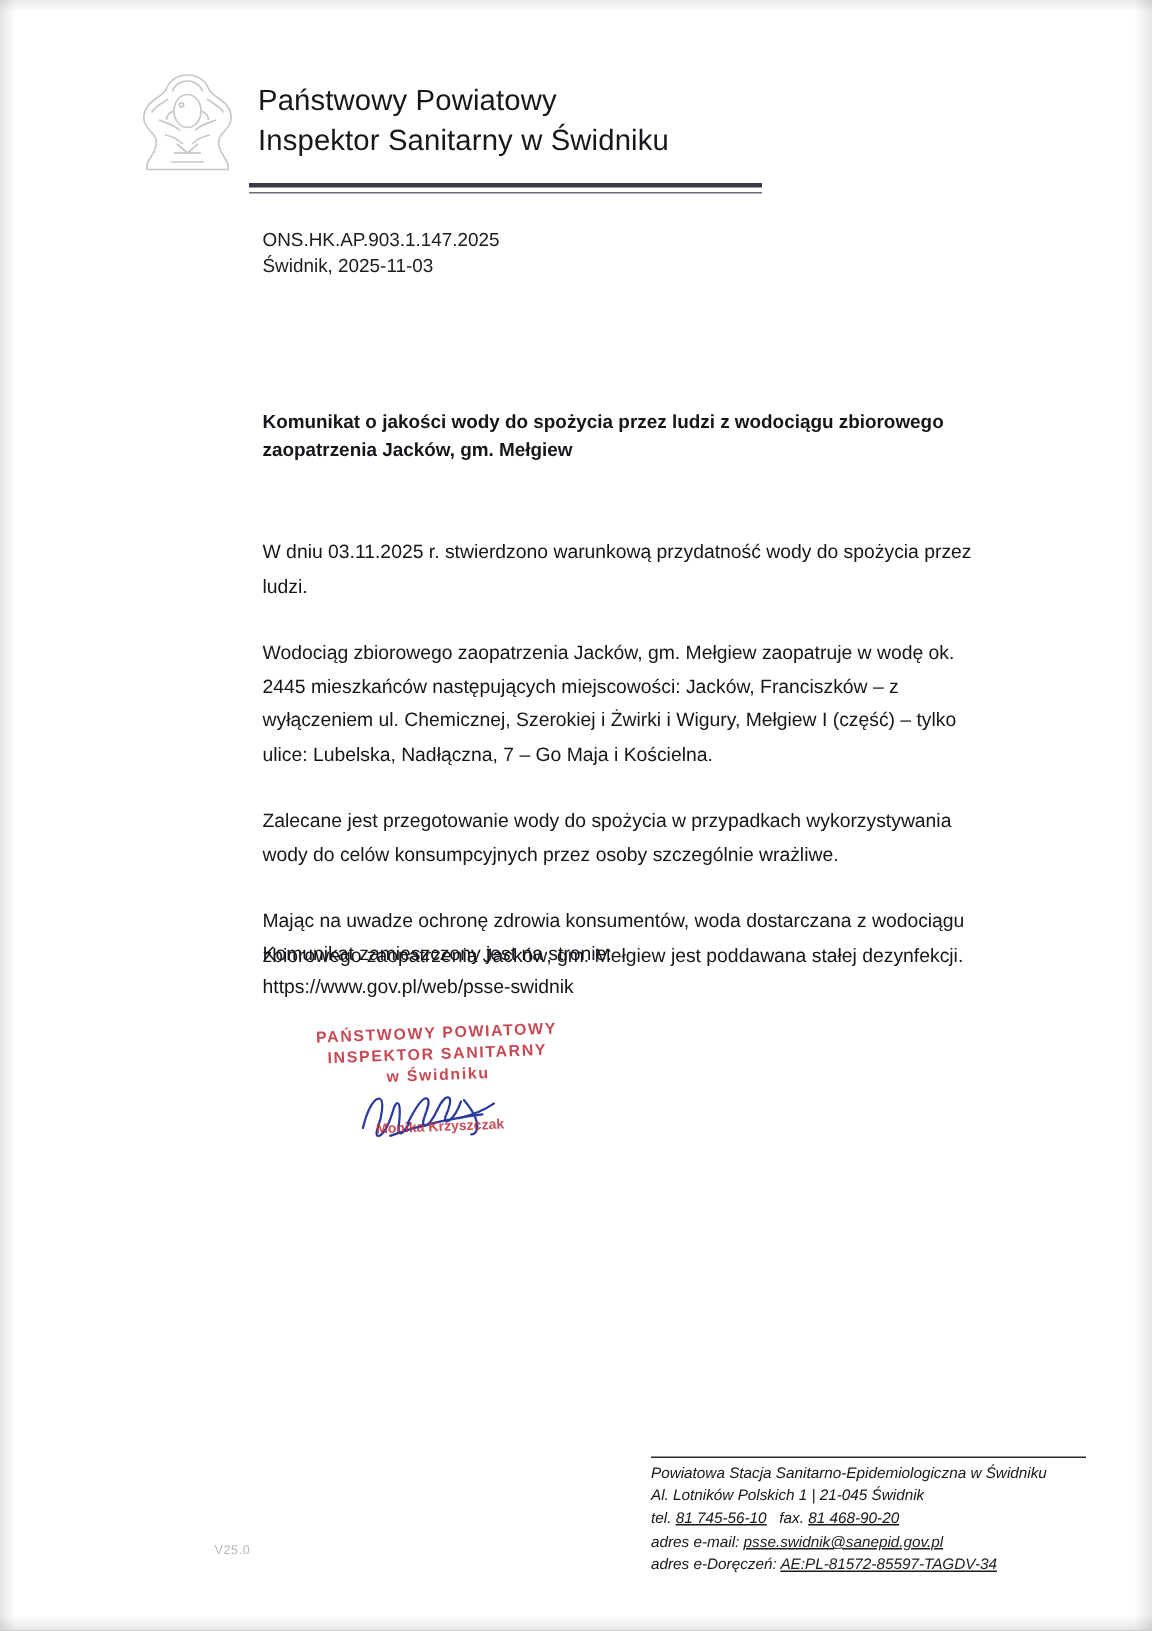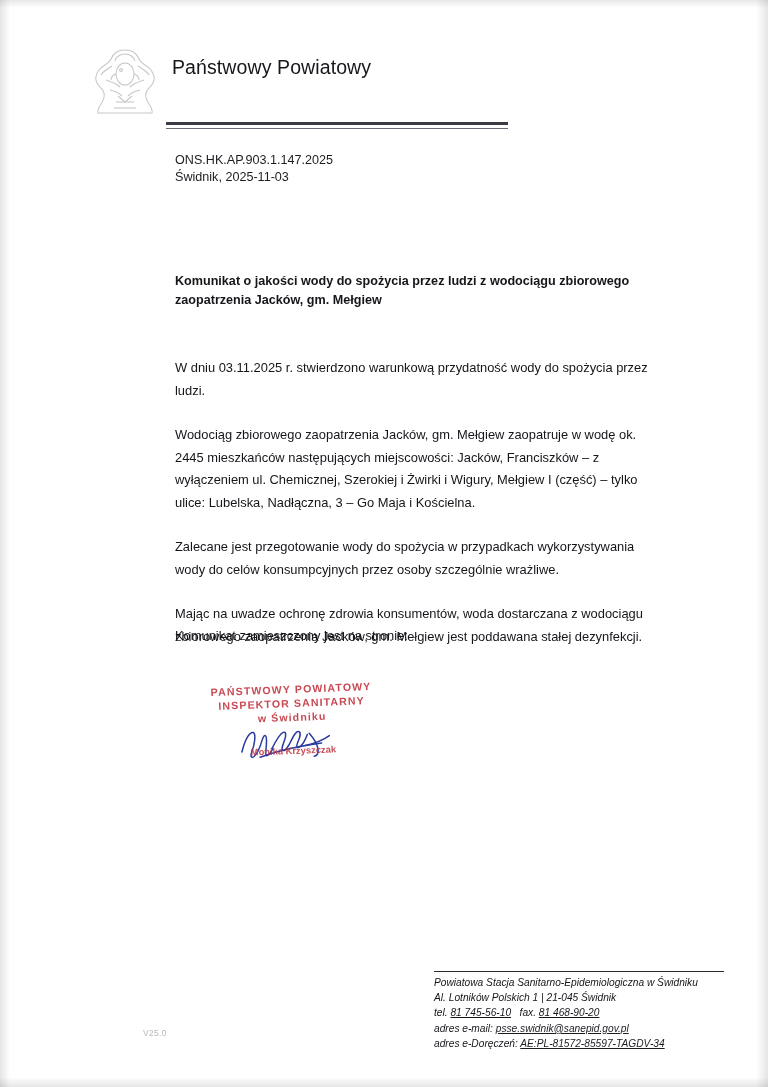--- a/index.html
+++ b/index.html
@@ -236,47 +236,49 @@
         <path d="M22 64 h22"></path>
         <path d="M26 52 l7 6 7-6"></path>
         <ellipse cx="33" cy="30" rx="9" ry="11"></ellipse>
         <circle cx="29" cy="26" r="1.4"></circle>
         <path d="M24 30 c-3 1-5 3-5 6"></path>
         <path d="M42 30 c3 1 5 3 5 6"></path>
       </g>
     </svg>
     <div class="header-text">
       <div class="header-line">Państwowy Powiatowy</div>
+      <div class="header-line">Inspektor Sanitarny w Świdniku</div>
     </div>
   </div>
 
   <div class="rules">
     <div class="rule-thick"></div>
     <div class="rule-thin"></div>
   </div>
 
   <div class="ref-block">
     <div>ONS.HK.AP.903.1.147.2025</div>
     <div>Świdnik, 2025-11-03</div>
   </div>
 
   <div class="subject">
     <div>Komunikat o jakości wody do spożycia przez ludzi z wodociągu zbiorowego</div>
     <div>zaopatrzenia Jacków, gm. Mełgiew</div>
   </div>
 
   <div class="body-text">
     <p>W dniu 03.11.2025 r. stwierdzono warunkową przydatność wody do spożycia przez ludzi.</p>
-    <p>Wodociąg zbiorowego zaopatrzenia Jacków, gm. Mełgiew zaopatruje w wodę ok. 2445 mieszkańców następujących miejscowości: Jacków, Franciszków – z wyłączeniem ul. Chemicznej, Szerokiej i Żwirki i Wigury, Mełgiew I (część) – tylko ulice: Lubelska, Nadłączna, 3 – Go Maja i Kościelna.</p>
+    <p>Wodociąg zbiorowego zaopatrzenia Jacków, gm. Mełgiew zaopatruje w wodę ok. 2445 mieszkańców następujących miejscowości: Jacków, Franciszków – z wyłączeniem ul. Chemicznej, Szerokiej i Żwirki i Wigury, Mełgiew I (część) – tylko ulice: Lubelska, Nadłączna, 7 – Go Maja i Kościelna.</p>
     <p>Zalecane jest przegotowanie wody do spożycia w przypadkach wykorzystywania wody do celów konsumpcyjnych przez osoby szczególnie wrażliwe.</p>
     <p>Mając na uwadze ochronę zdrowia konsumentów, woda dostarczana z wodociągu zbiorowego zaopatrzenia Jacków, gm. Mełgiew jest poddawana stałej dezynfekcji.</p>
   </div>
 
   <div class="publish">
     <div>Komunikat zamieszczony jest na stronie:</div>
+    <div>https://www.gov.pl/web/psse-swidnik</div>
   </div>
 
   <div class="stamp">
     <div class="stamp-text">PAŃSTWOWY POWIATOWY</div>
     <div class="stamp-text">INSPEKTOR SANITARNY</div>
     <div class="stamp-text small">w Świdniku</div>
     <svg class="signature" viewBox="0 0 120 44">
       <g fill="none" stroke="#2b3b9e" stroke-width="1.5" stroke-linecap="round">
         <path d="M6 34 c4-14 9-20 12-19 3 1 1 12-2 19 -2 5-1 7 2 5 4-3 7-11 9-17 2-5 4-5 4 1 0 7-2 13-1 15 1 2 4-1 7-6"></path>
         <path d="M36 32 c5-9 9-15 12-16 3-1 3 3 1 8 -2 5-4 9-2 10 2 1 6-4 9-10"></path>

